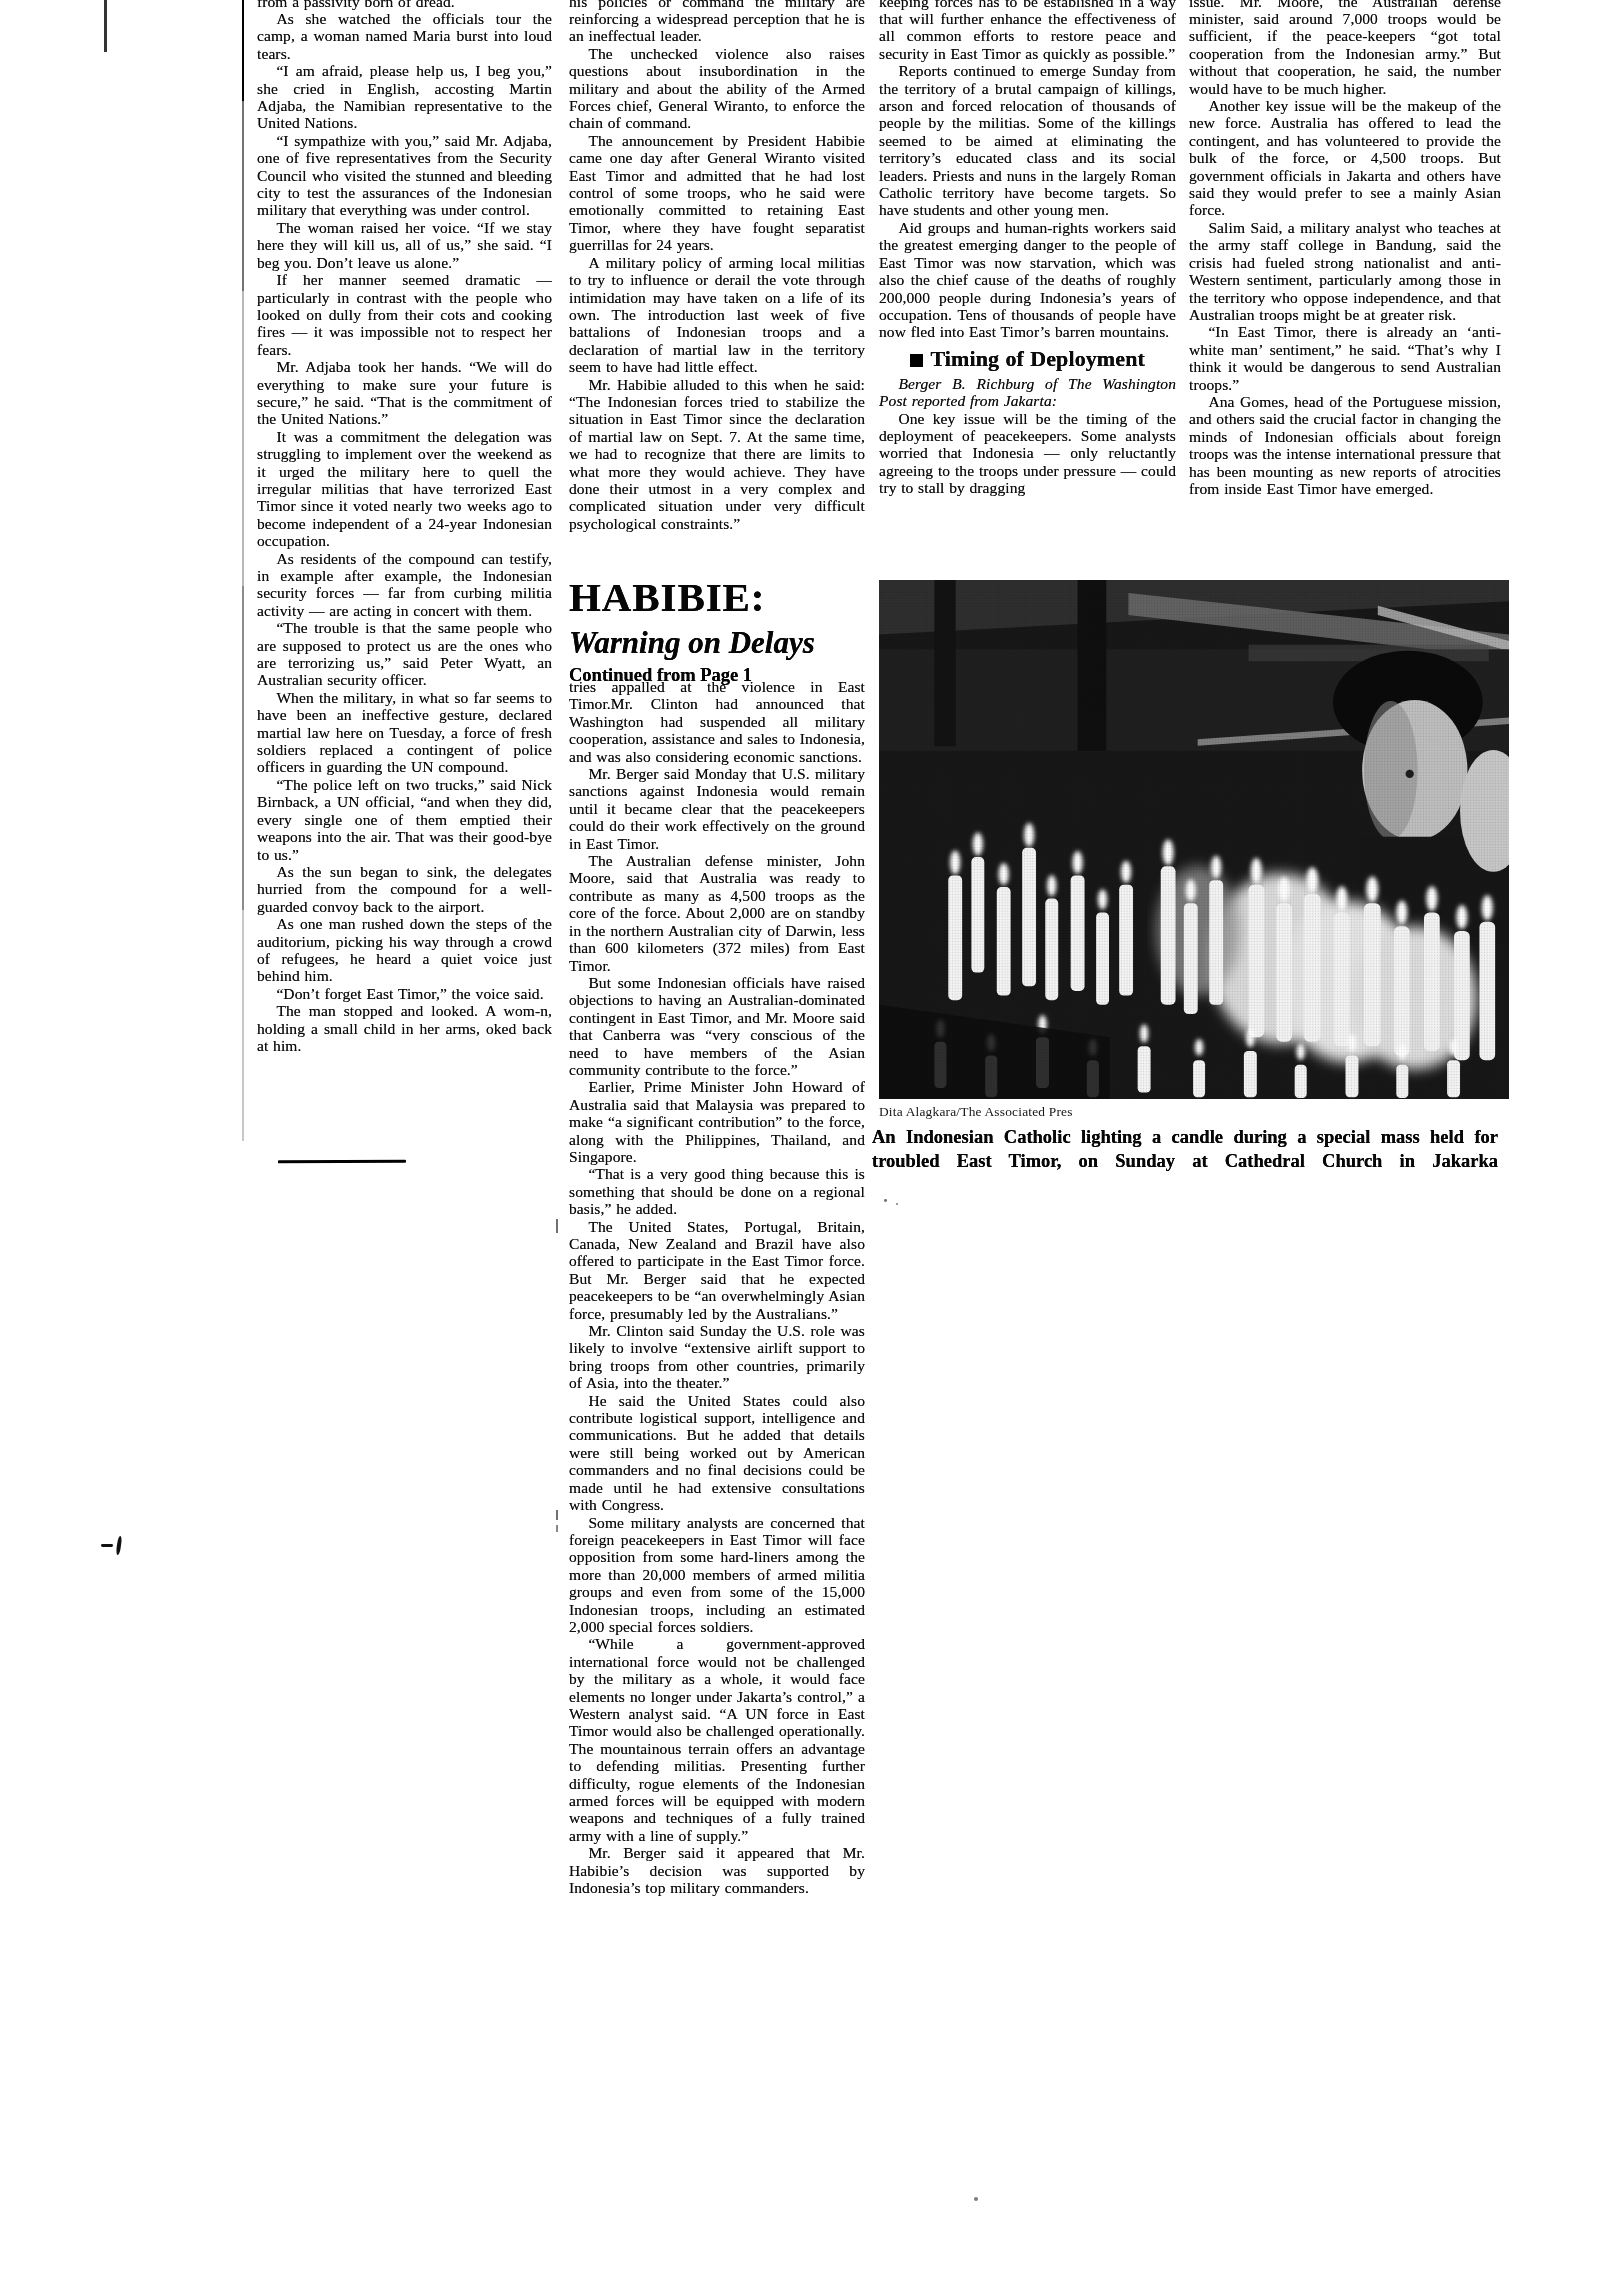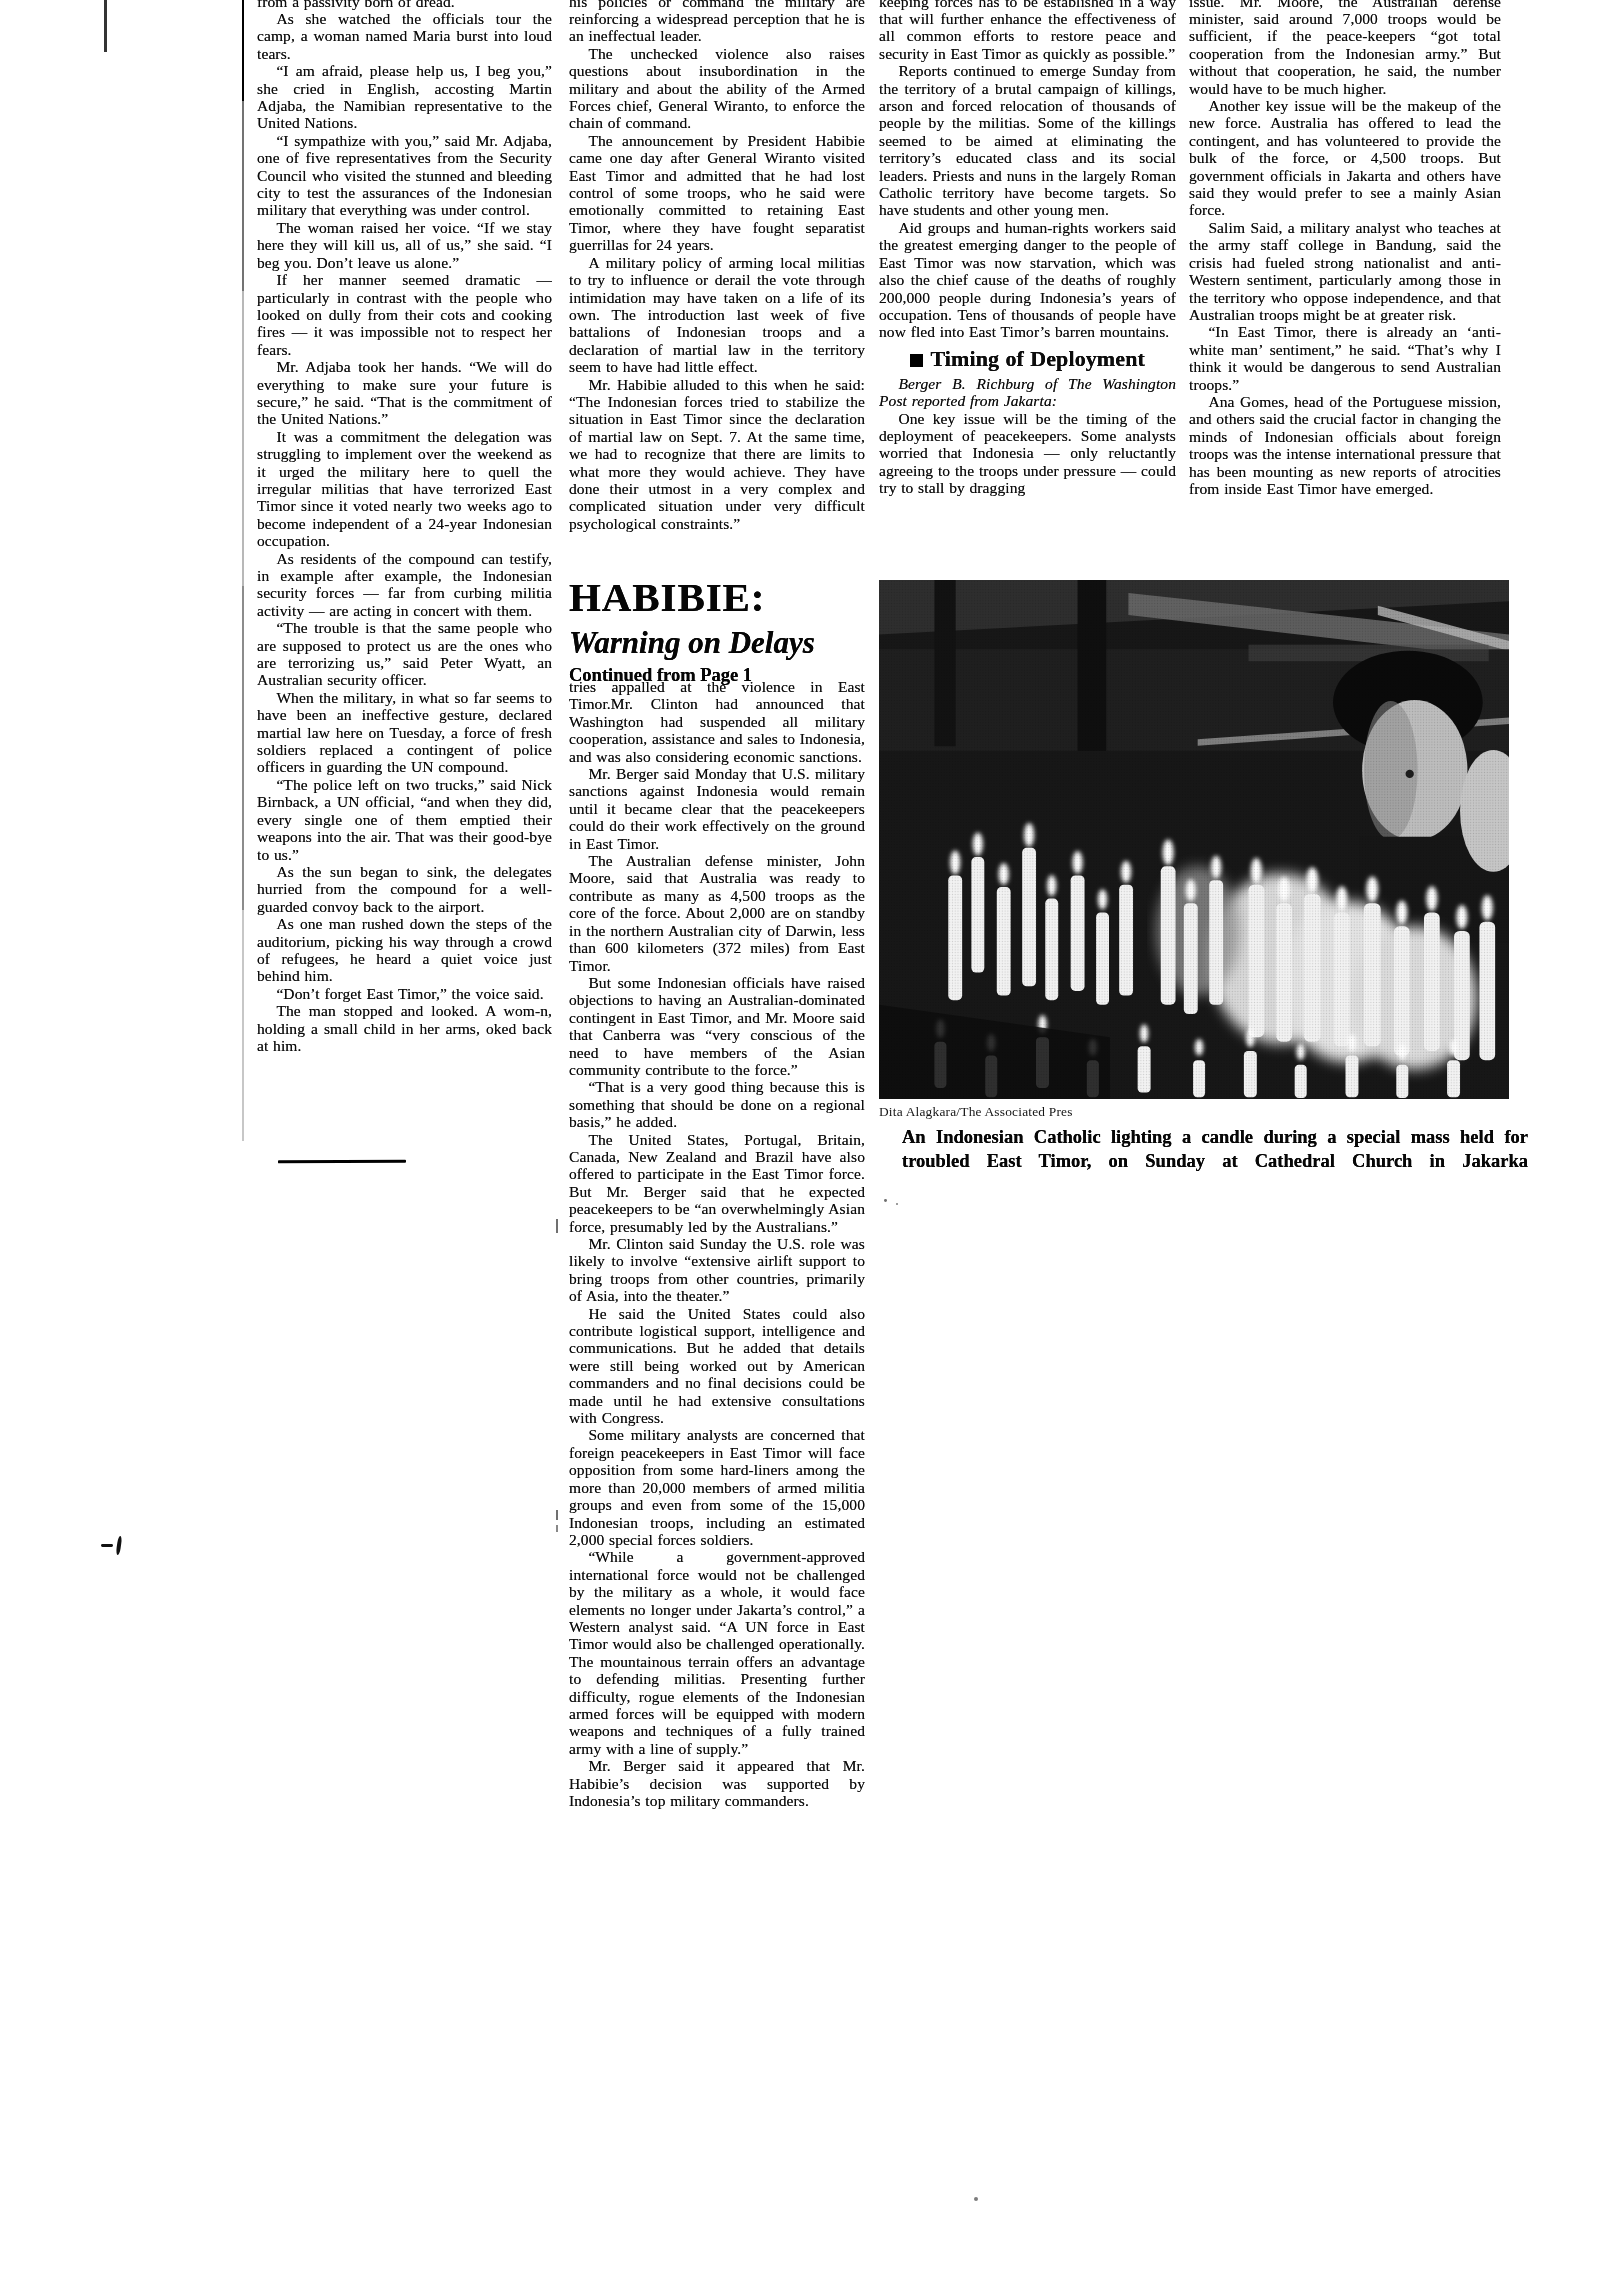--- a/index.html
+++ b/index.html
@@ -29,21 +29,21 @@
            text-shadow:0 0 0.4px #000;}
   .subhead .sq{display:inline-block;width:13px;height:13px;background:#000;margin-right:7.4px;
                vertical-align:-0.9px;}
   .attribution{font-style:italic;}
 
   #photo{position:absolute;left:843px;top:580px;width:630px;height:519px;background:#171717;}
   #photo svg{display:block;width:100%;height:100%;}
 
   #credit{position:absolute;left:843px;top:1104px;width:628px;text-align:left;
           font-size:13.4px;letter-spacing:0.2px;color:#151515;}
-  #caption{position:absolute;left:866px;top:1126px;width:626px;font-weight:bold;
+  #caption{position:absolute;left:836px;top:1126px;width:626px;font-weight:bold;
            font-size:18.5px;line-height:23.6px;color:#070707;text-shadow:0 0 0.3px #000;}
   .cap-line{text-align:justify;text-align-last:justify;white-space:normal;}
 
   #end-rule{position:absolute;left:242px;top:1160px;width:128px;height:3.2px;background:#000;
             transform:rotate(-0.25deg);border-radius:0.9px;}
   #col-rule{position:absolute;left:206px;top:-4.6px;width:1.8px;height:1146px;
             background:linear-gradient(#000 0 106px,rgba(0,0,0,.55) 106px 296px,
             rgba(0,0,0,.28) 296px 591px,rgba(0,0,0,.45) 591px 915px,rgba(0,0,0,.22) 915px 100%);}
   #edge-mark{position:absolute;left:68px;top:0;width:2.8px;height:52px;background:#111;opacity:.85;}
   .speck{position:absolute;background:#111;}
@@ -89,20 +89,21 @@
     <div class="kicker">HABIBIE:</div>
     <div class="htitle">Warning on Delays</div>
     <div class="hcont">Continued from Page 1</div>
   </div>
 
   <div id="col2b" class="col">
       <p class="para">tries appalled at the violence in East Timor.Mr. Clinton had announced that Washington had suspended all military cooperation, assistance and sales to Indonesia, and was also considering economic sanctions.</p>
       <p class="para indent">Mr. Berger said Monday that U.S. military sanctions against Indonesia would remain until it became clear that the peacekeepers could do their work effectively on the ground in East Timor.</p>
       <p class="para indent">The Australian defense minister, John Moore, said that Australia was ready to contribute as many as 4,500 troops as the core of the force. About 2,000 are on standby in the northern Australian city of Darwin, less than 600 kilometers (372 miles) from East Timor.</p>
       <p class="para indent">But some Indonesian officials have raised objections to having an Australian-dominated contingent in East Timor, and Mr. Moore said that Canberra was “very conscious of the need to have members of the Asian community contribute to the force.”</p>
+      <p class="para indent">Earlier, Prime Minister John Howard of Australia said that Malaysia was prepared to make “a significant contribution” to the force, along with the Philippines, Thailand, and Singapore.</p>
       <p class="para indent">“That is a very good thing because this is something that should be done on a regional basis,” he added.</p>
       <p class="para indent">The United States, Portugal, Britain, Canada, New Zealand and Brazil have also offered to participate in the East Timor force. But Mr. Berger said that he expected peacekeepers to be “an overwhelmingly Asian force, presumably led by the Australians.”</p>
       <p class="para indent">Mr. Clinton said Sunday the U.S. role was likely to involve “extensive airlift support to bring troops from other countries, primarily of Asia, into the theater.”</p>
       <p class="para indent">He said the United States could also contribute logistical support, intelligence and communications. But he added that details were still being worked out by American commanders and no final decisions could be made until he had extensive consultations with Congress.</p>
       <p class="para indent">Some military analysts are concerned that foreign peacekeepers in East Timor will face opposition from some hard-liners among the more than 20,000 members of armed militia groups and even from some of the 15,000 Indonesian troops, including an estimated 2,000 special forces soldiers.</p>
       <p class="para indent">“While a government-approved international force would not be challenged by the military as a whole, it would face elements no longer under Jakarta’s control,” a Western analyst said. “A UN force in East Timor would also be challenged operationally. The mountainous terrain offers an advantage to defending militias. Presenting further difficulty, rogue elements of the Indonesian armed forces will be equipped with modern weapons and techniques of a fully trained army with a line of supply.”</p>
       <p class="para indent">Mr. Berger said it appeared that Mr. Habibie’s decision was supported by Indonesia’s top military commanders.</p>
     </div>
 
   <div id="col3" class="col">

